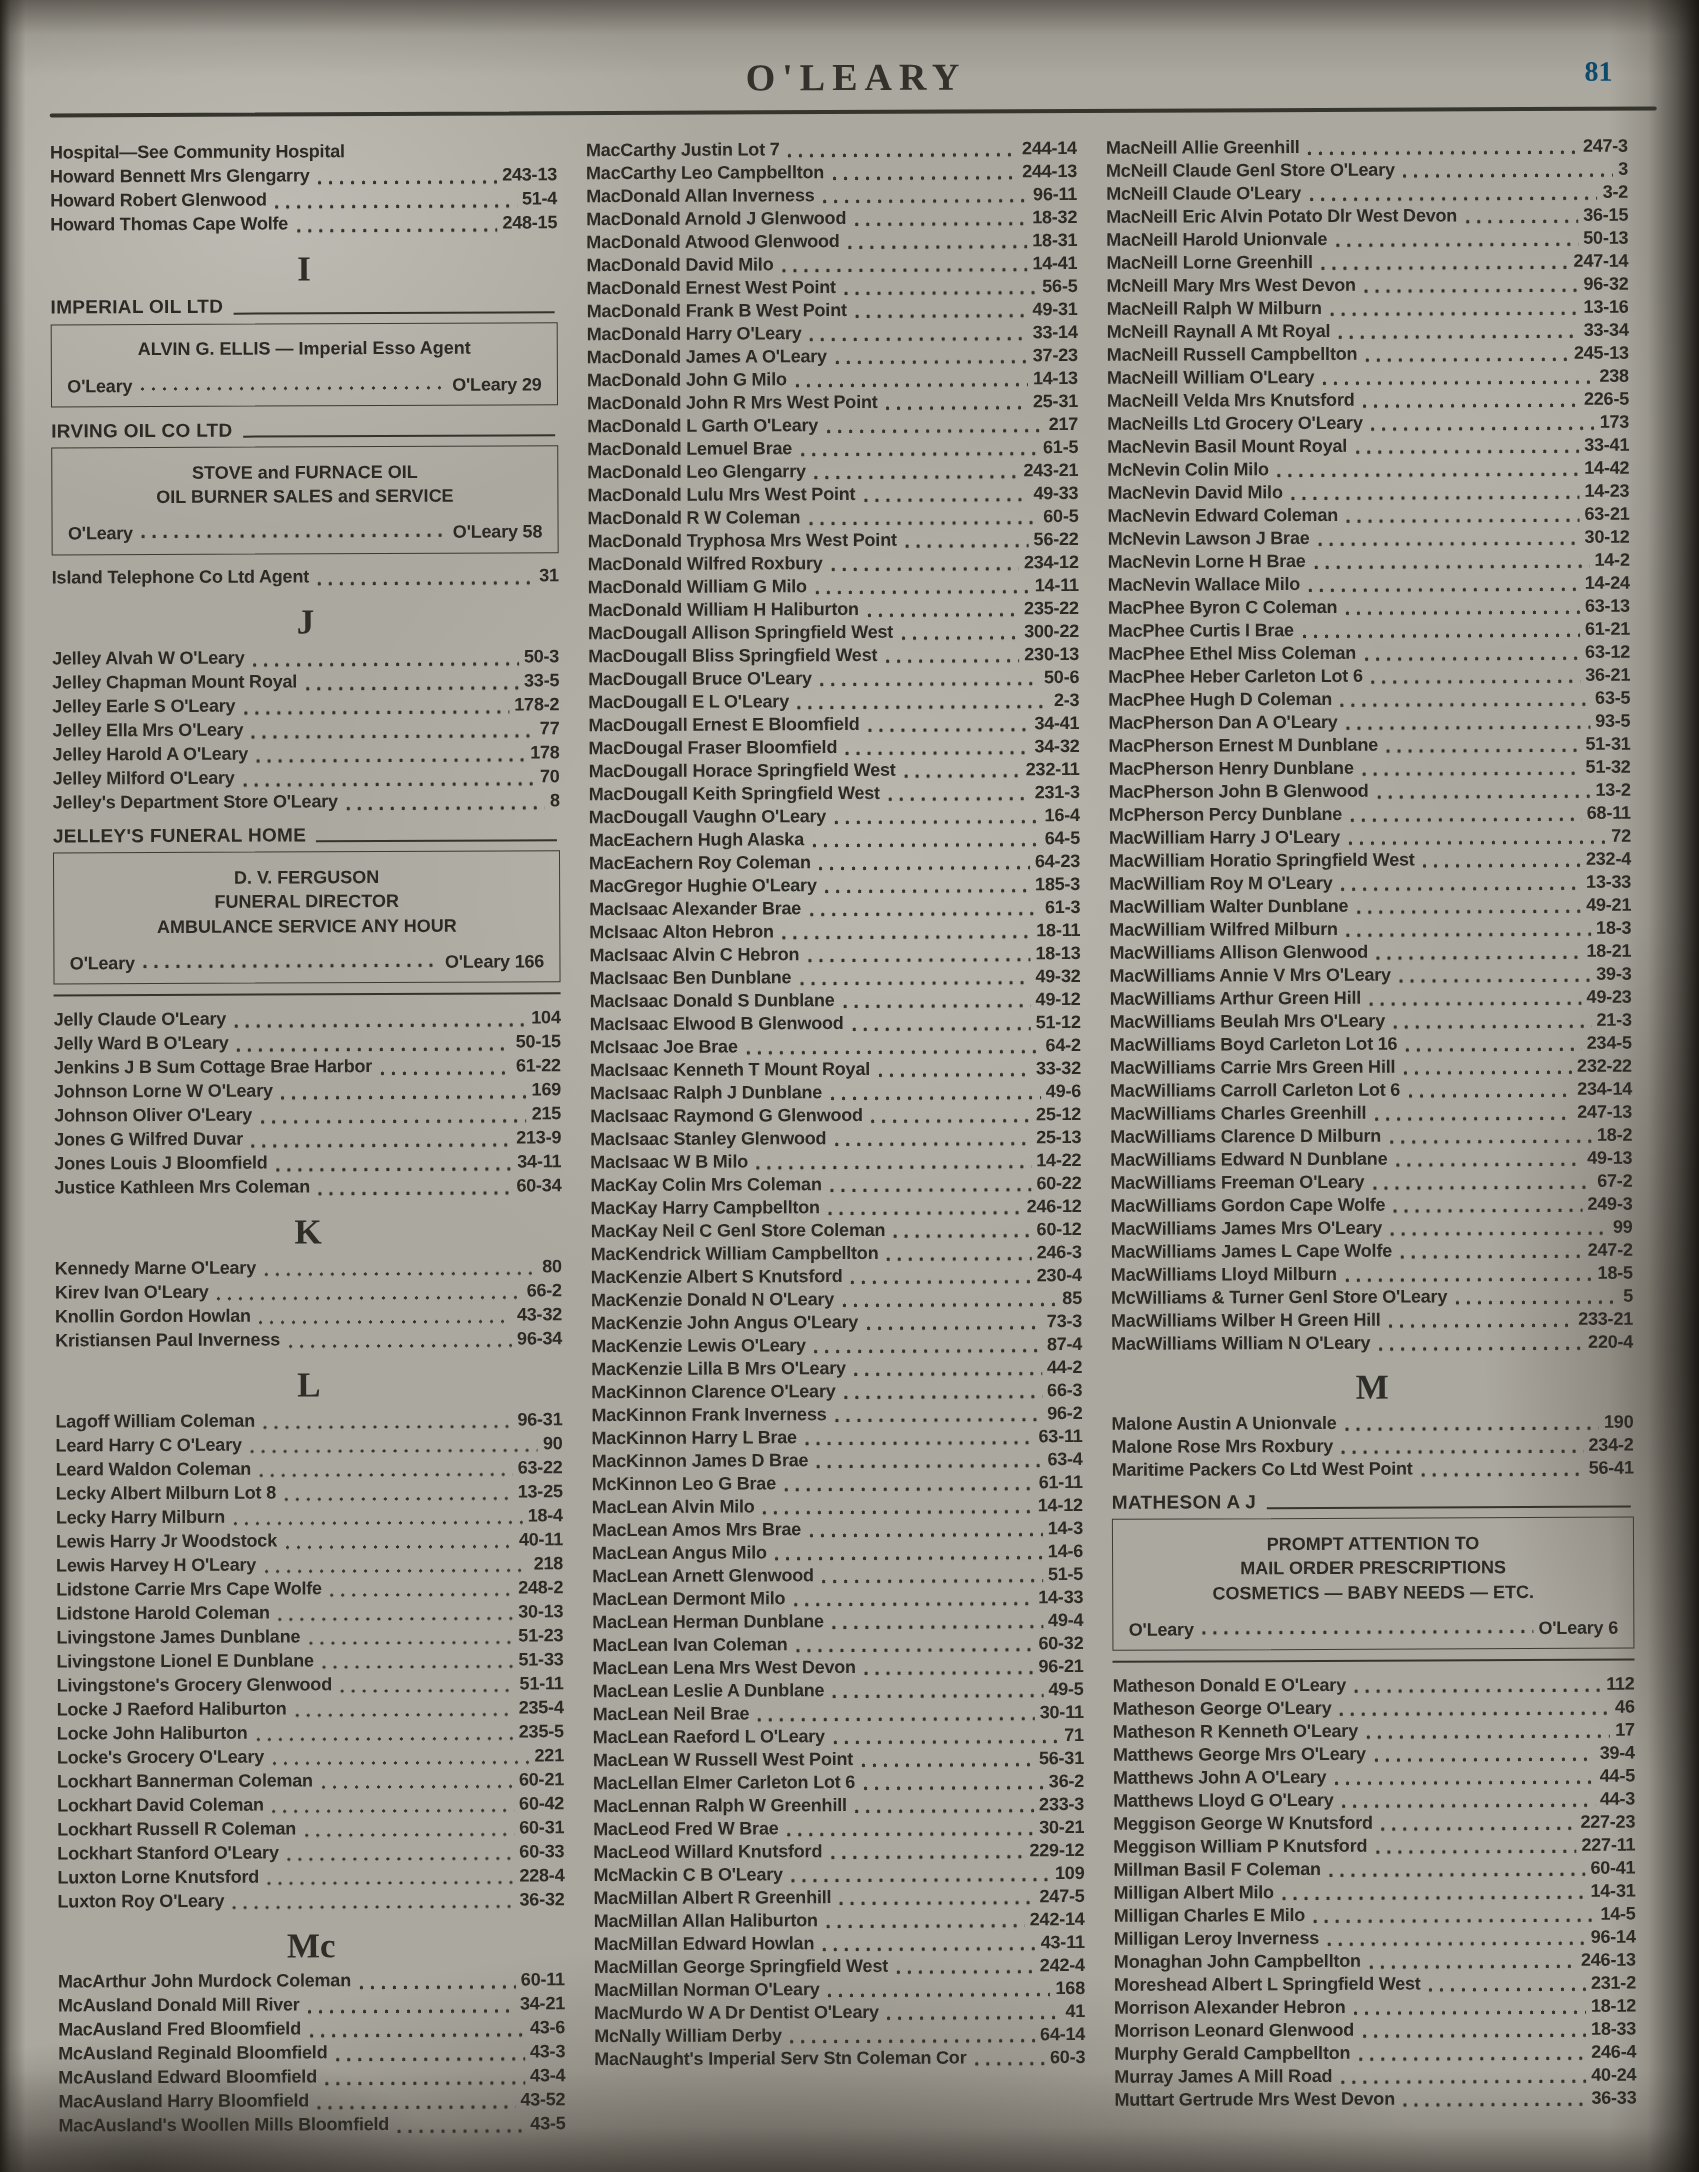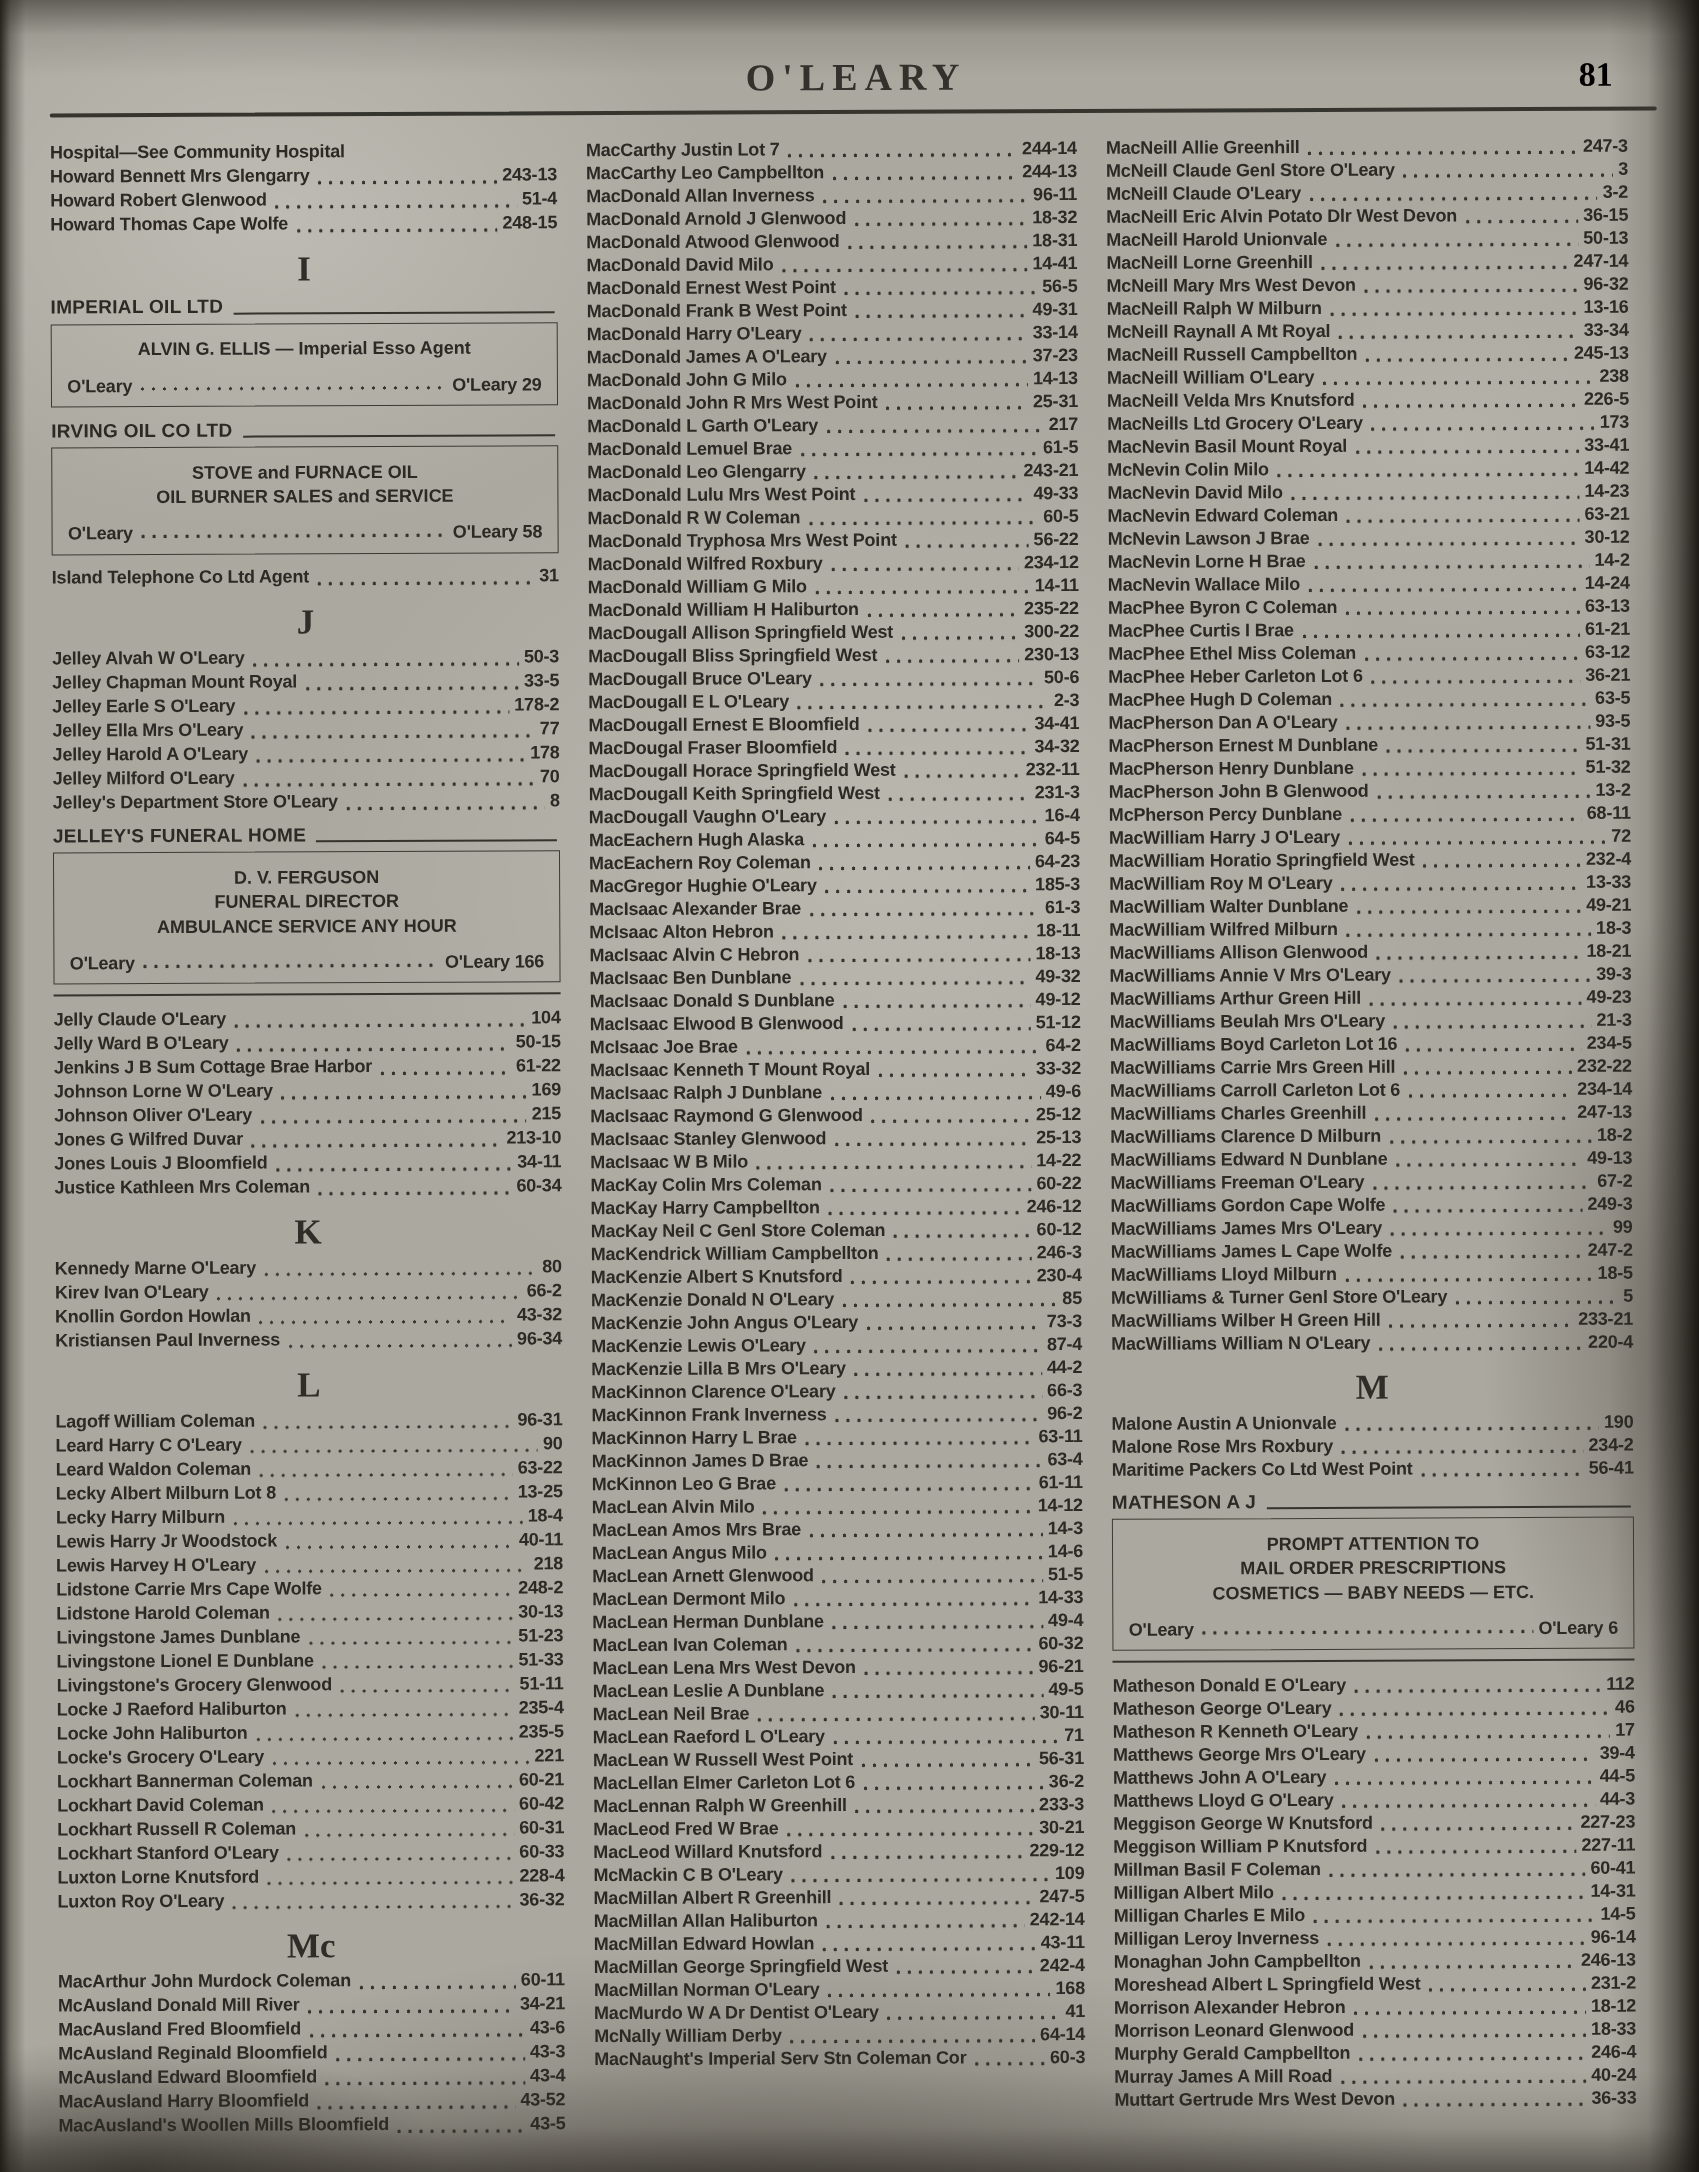--- a/index.html
+++ b/index.html
@@ -21,21 +21,21 @@
     color:#2b2a24;
   }
   .sheet{position:absolute;left:0;top:0;right:0;bottom:0;transform:rotate(-0.25deg);padding:55px 32px 0 54px;}
   .masthead{position:relative;height:50px;}
   .page-title{
     font-family:"Liberation Serif",serif;font-size:38px;font-weight:600;
     letter-spacing:7px;text-align:center;color:#32312b;
   }
   .page-number{
     position:absolute;right:50px;top:3.8px;
-    font-family:"Liberation Serif",serif;font-size:34px;font-weight:600;color:#000000;
+    font-family:"Liberation Serif",serif;font-size:28px;font-weight:600;color:#0c4a6e;
   }
   .rule{height:3.8px;background:#35342d;margin:5.1px 6.4px 0 0;border-radius:1.9px;}
   .cols{display:grid;grid-template-columns:507px 491px 522px;column-gap:29px;padding-top:25.6px;align-items:start;}
   .col-0{--rh:24px;}
   .col-1{--rh:23px;}
   .col-2{--rh:23px;}
   .entry{display:flex;align-items:baseline;height:var(--rh,23px);line-height:1.12;
          font-size:18px;font-weight:bold;letter-spacing:-0.2px;white-space:nowrap;}
   .entry .name{flex:0 0 auto;}
   .entry .num{flex:0 0 auto;font-weight:bold;}
@@ -191,21 +191,21 @@
           <span class="num">169</span>
         </div>
         <div class="entry">
           <span class="name">Johnson Oliver O'Leary</span>
           <span class="leader"></span>
           <span class="num">215</span>
         </div>
         <div class="entry">
           <span class="name">Jones G Wilfred Duvar</span>
           <span class="leader"></span>
-          <span class="num">213-10</span>
+          <span class="num">213-9</span>
         </div>
         <div class="entry">
           <span class="name">Jones Louis J Bloomfield</span>
           <span class="leader"></span>
           <span class="num">34-11</span>
         </div>
         <div class="entry">
           <span class="name">Justice Kathleen Mrs Coleman</span>
           <span class="leader"></span>
           <span class="num">60-34</span>

